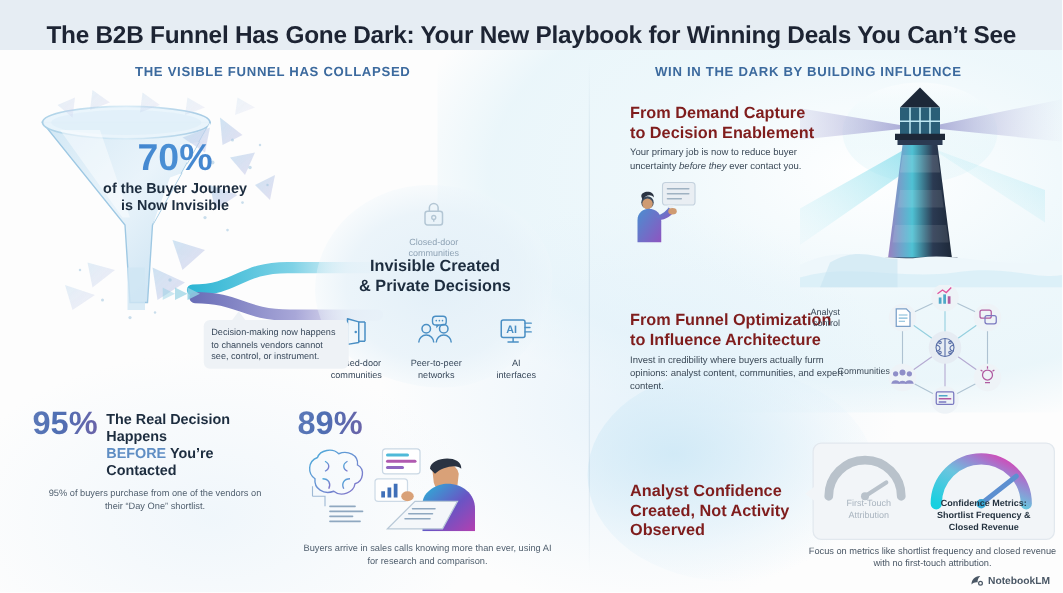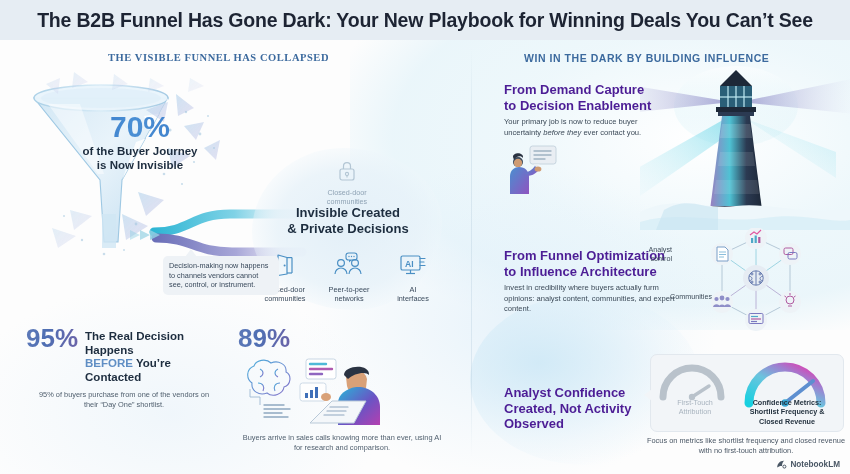--- a/index.html
+++ b/index.html
@@ -8,21 +8,21 @@
     font-family:"Liberation Sans", sans-serif;
     background:#ffffff;
     -webkit-font-smoothing:antialiased;
   }
   #poster{position:relative;width:850px;height:474px;overflow:hidden;background:#fdfdfd;}
 
   
   .header{
     position:absolute;left:0;top:0;width:850px;height:40px;
     background:#e6edf3;
-    display:flex;align-items:center;justify-content:center;
+    display:flex;align-items:flex-end;justify-content:center;
   }
   .header .title{
     font-size:19.5px;font-weight:bold;color:#1d2433;letter-spacing:-0.2px;
     white-space:nowrap;
   }
 
   
   .bgwash{position:absolute;inset:40px 0 0 0;overflow:hidden;}
   .wash-right{
     position:absolute;right:-60px;top:-40px;width:560px;height:330px;
@@ -40,21 +40,21 @@
     position:absolute;left:470px;top:255px;width:230px;height:170px;
     background:radial-gradient(ellipse at 30% 40%, rgba(205,232,246,.85) 0%, rgba(225,241,250,.35) 55%, rgba(255,255,255,0) 76%);
     border-radius:50%;
   }
 
   
   .kicker{
     position:absolute;font-size:10.5px;font-weight:bold;letter-spacing:.55px;
     color:#3c6a9e;text-transform:uppercase;white-space:nowrap;
   }
-  .kicker.left{left:108px;top:52px;font-family:Liberation Serif, serif;}
+  .kicker.left{left:108px;top:52px;}
   .kicker.right{left:524px;top:52px;}
 
   
   .vdivider{
     position:absolute;left:471px;top:48px;width:1px;height:410px;
     background:linear-gradient(to bottom, rgba(170,196,214,0) 0%, rgba(170,196,214,.30) 18%, rgba(170,196,214,.30) 80%, rgba(170,196,214,0) 100%);
   }
 
   
   .funnel-wrap{position:absolute;left:18px;top:64px;width:220px;height:200px;}
@@ -113,21 +113,21 @@
   .stat .foot{font-size:7.4px;color:#51606f;line-height:1.35;text-align:center;}
 
   #stat95{left:26px;top:326px;width:195px;}
   #stat95 .foot{margin-top:6px;width:180px;margin-left:8px;}
   #stat89{left:238px;top:326px;width:212px;}
   #stat89 .foot{margin-top:4px;width:208px;}
 
   
   .panel{position:absolute;}
   .panel h3{
-    margin:0;font-size:13px;font-weight:bold;color:#4c1d95;line-height:1.2;
+    margin:0;font-size:13px;font-weight:bold;color:#7f1d1d;line-height:1.2;
   }
   .panel p{
     margin:4px 0 0 0;font-size:7.6px;color:#3c4a58;line-height:1.38;
   }
   .panel p i{font-style:italic;}
 
   #p1{left:504px;top:82px;width:160px;}
   #p2{left:504px;top:248px;width:178px;}
   #p3{left:504px;top:385px;width:130px;}
 

